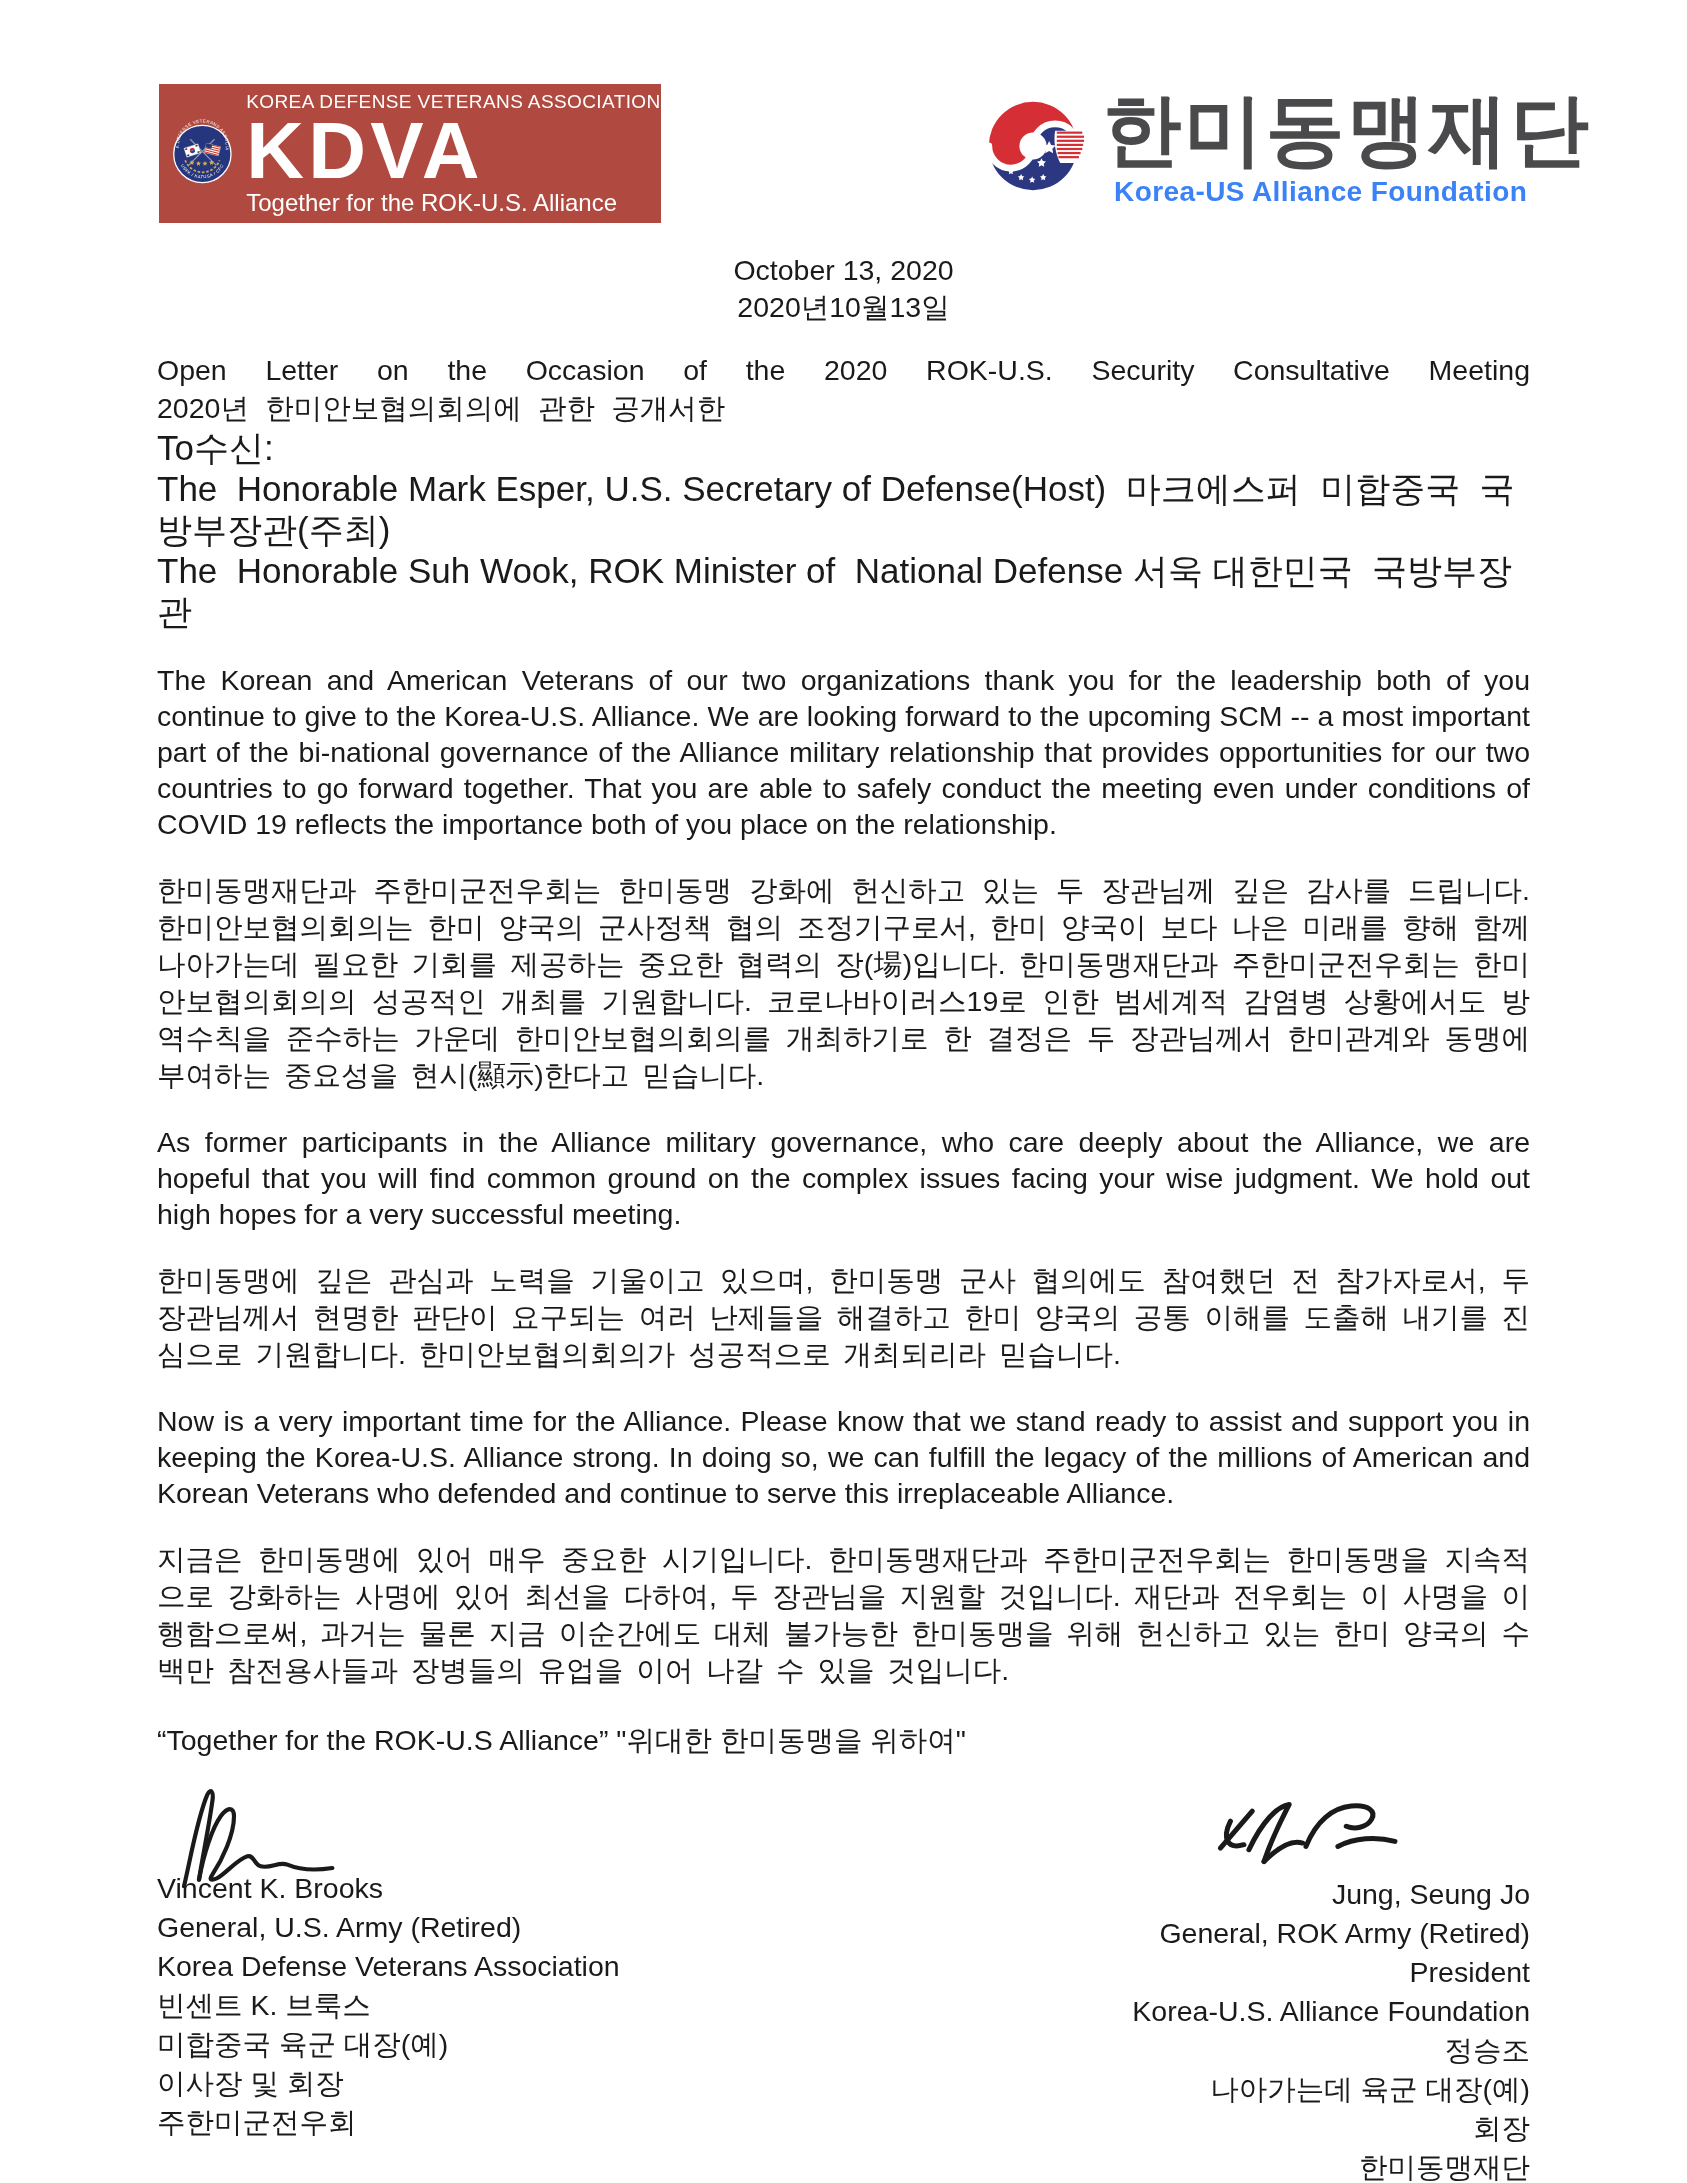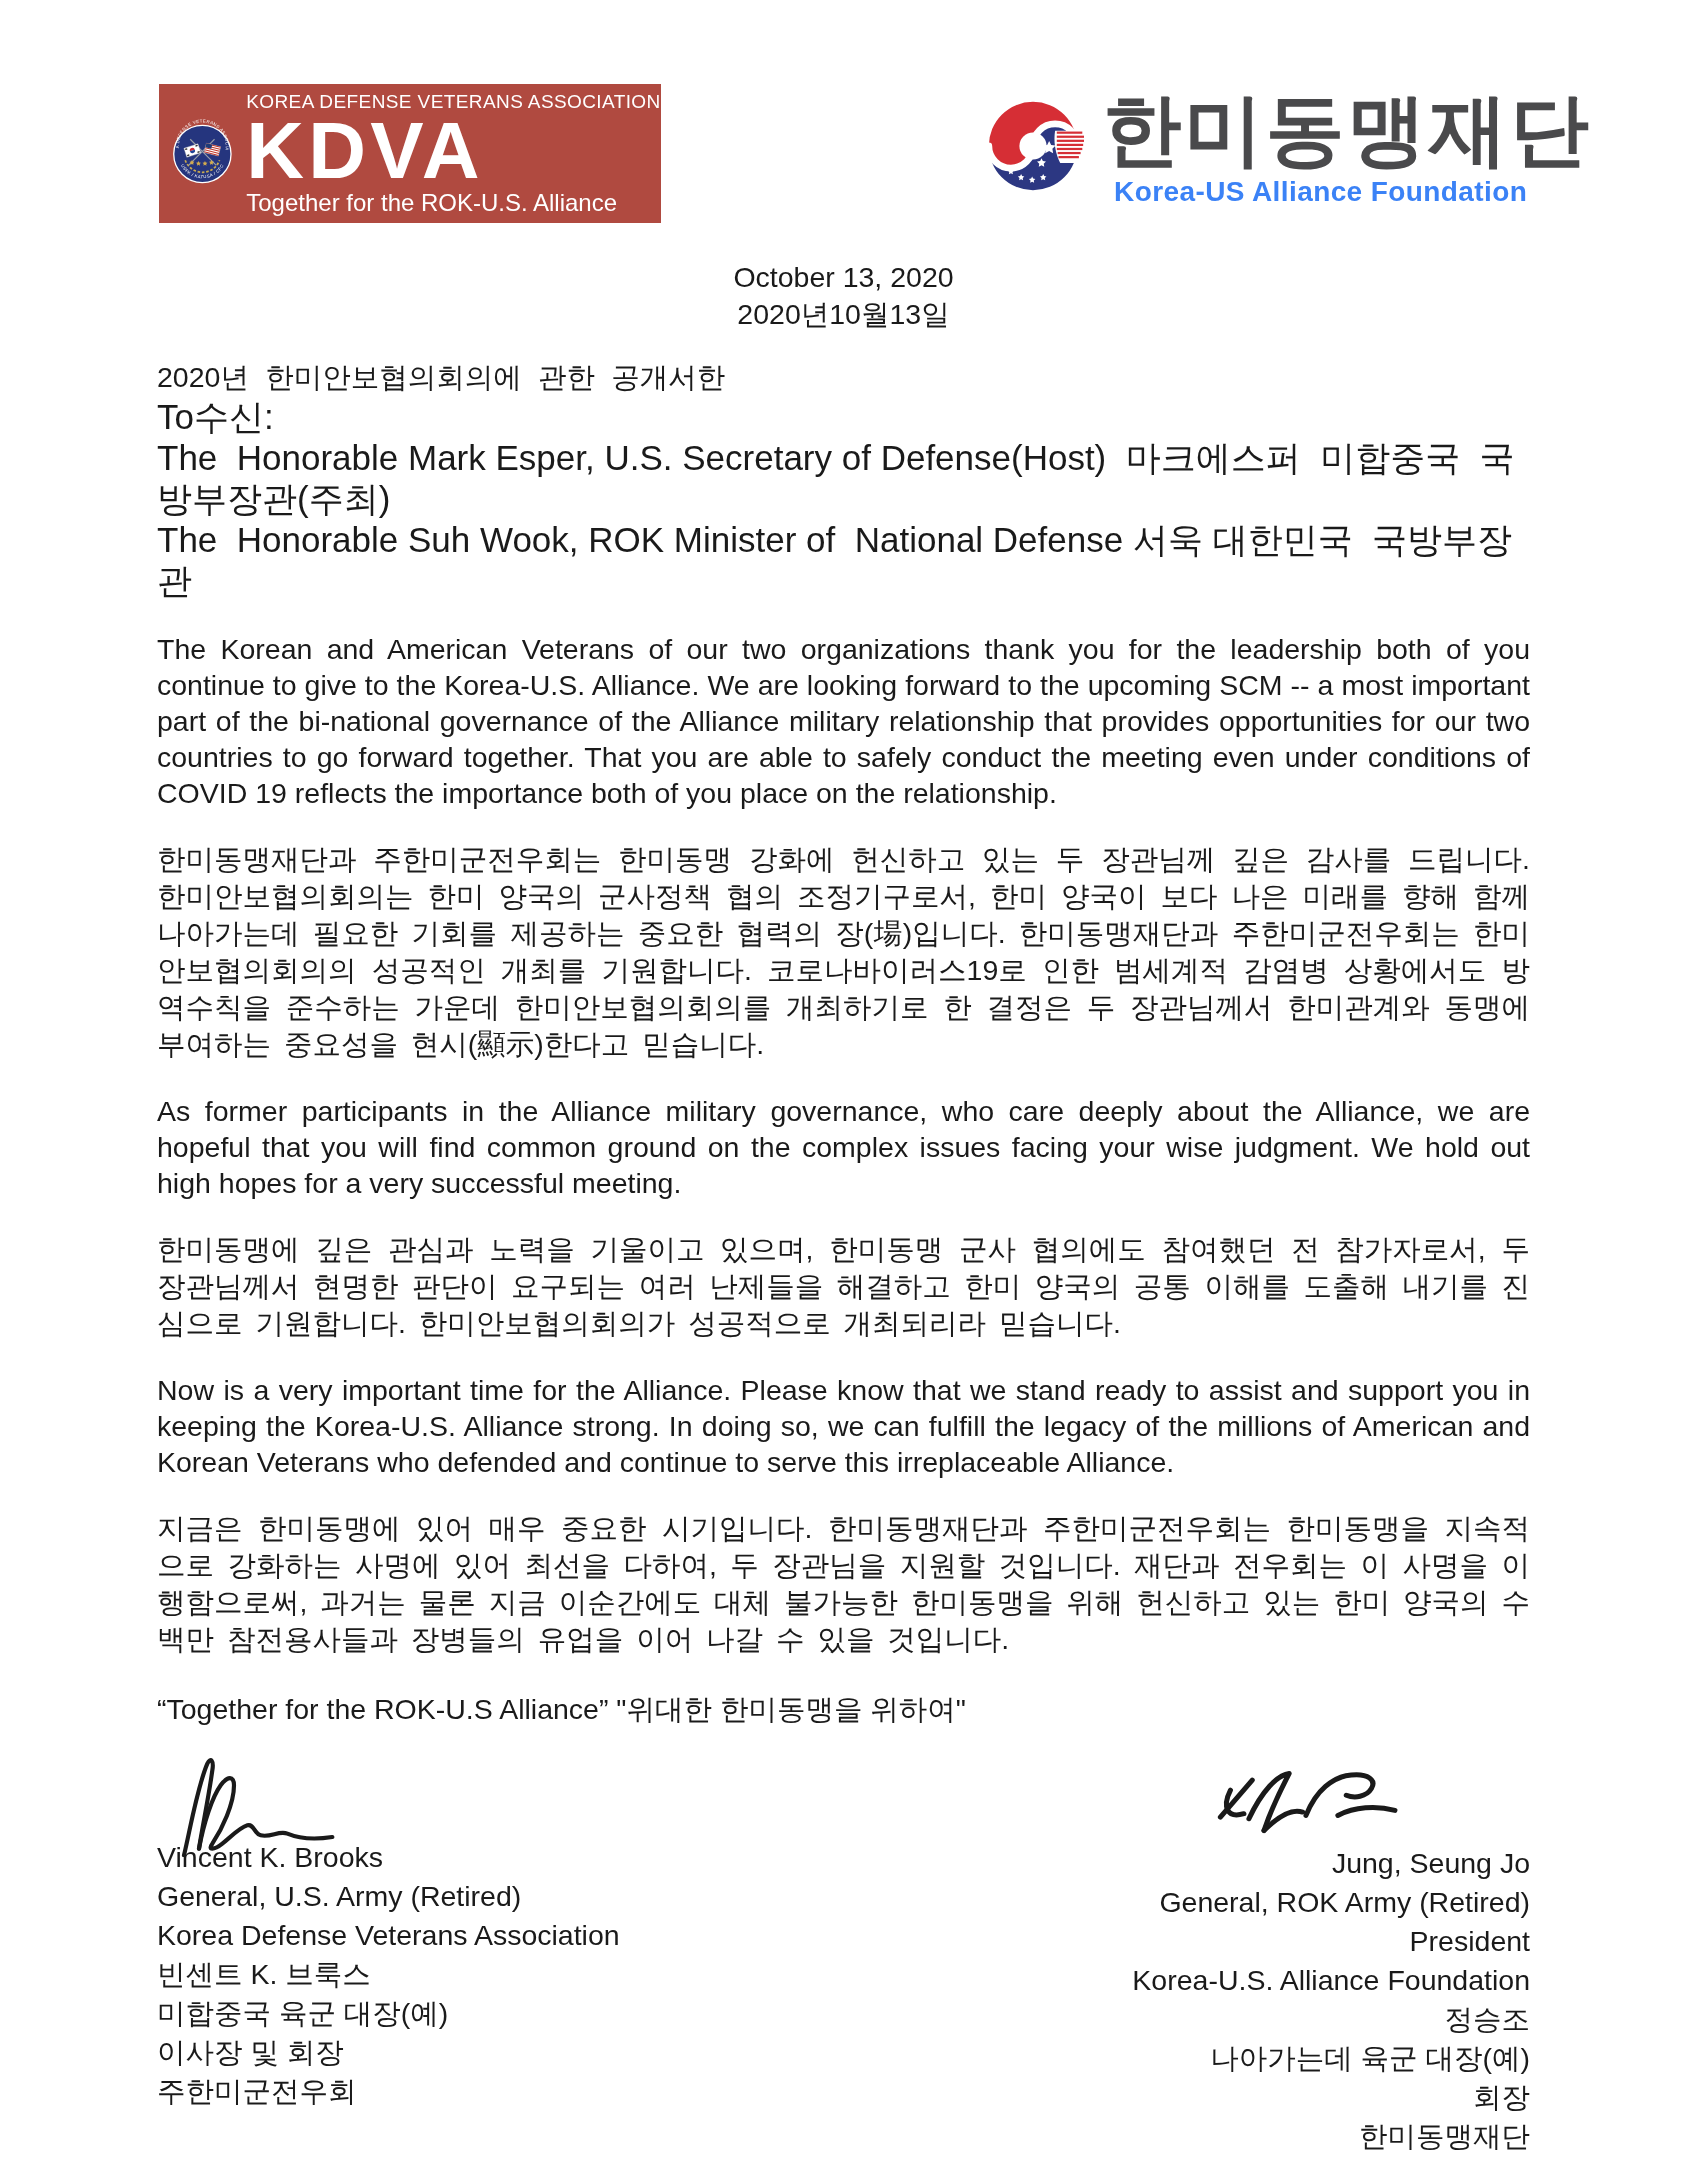--- a/index.html
+++ b/index.html
@@ -30,21 +30,21 @@
   .kdva-tagline{font-size:24px;white-space:nowrap;}
   .kusaf-logo{
     position:absolute;left:825px;top:90px;
     display:flex;align-items:flex-start;gap:18.4px;
   }
   .kusaf-emblem{margin-top:3.3px;}
   .kusaf-text{display:flex;flex-direction:column;}
   .kusaf-korean{font-size:79px;font-weight:bold;color:#4a4a4c;letter-spacing:2.5px;line-height:1.02;white-space:nowrap;}
   .kusaf-english{font-size:28px;font-weight:bold;color:#3b82f6;margin-top:5px;padding-left:11.7px;letter-spacing:0.4px;white-space:nowrap;}
   
-  .date-block{margin-top:33px;text-align:center;font-size:28.5px;line-height:37px;}
+  .date-block{margin-top:26px;text-align:center;font-size:28.5px;line-height:37px;}
   .title-block{margin-top:25px;font-size:28.5px;line-height:38px;}
   .title-en{text-align:justify;text-align-last:justify;}
   .title-ko{word-spacing:8.4px;}
   .recipients{font-size:35px;line-height:41px;}
   .recipient-line{white-space:pre-wrap;}
   .para{margin:30px 0 0 0;font-size:28.5px;line-height:36px;text-align:justify;}
   .para.ko{line-height:37px;word-spacing:5px;}
   .closing-quote{margin-top:33px;font-size:28.5px;line-height:37px;}
   
   .signatures{margin-top:8.4px;display:flex;justify-content:space-between;}
@@ -157,20 +157,21 @@
       </div>
     </div>
   </div>
 
   <div class="date-block">
     <div>October 13, 2020</div>
     <div>2020년10월13일</div>
   </div>
 
   <div class="title-block">
+    <div class="title-en">Open Letter on the Occasion of the 2020 ROK-U.S. Security Consultative Meeting</div>
     <div class="title-ko">2020년 한미안보협의회의에 관한 공개서한</div>
   </div>
 
   <div class="recipients">
     <div class="to-label">To수신:</div>
     <div class="recipient-line">The  Honorable Mark Esper, U.S. Secretary of Defense(Host)  마크에스퍼  미합중국  국방부장관(주최)</div>
     <div class="recipient-line">The  Honorable Suh Wook, ROK Minister of  National Defense 서욱 대한민국  국방부장관</div>
   </div>
 
   <p class="para en">The Korean and American Veterans of our two organizations thank you for the leadership both of you continue to give to the Korea-U.S. Alliance.  We are looking forward to the upcoming SCM -- a most important part of the bi-national governance of the Alliance military relationship that provides opportunities for our two countries to go forward together.  That you are able to safely conduct the meeting even under conditions of COVID 19 reflects the importance both of you place on the relationship.</p>

